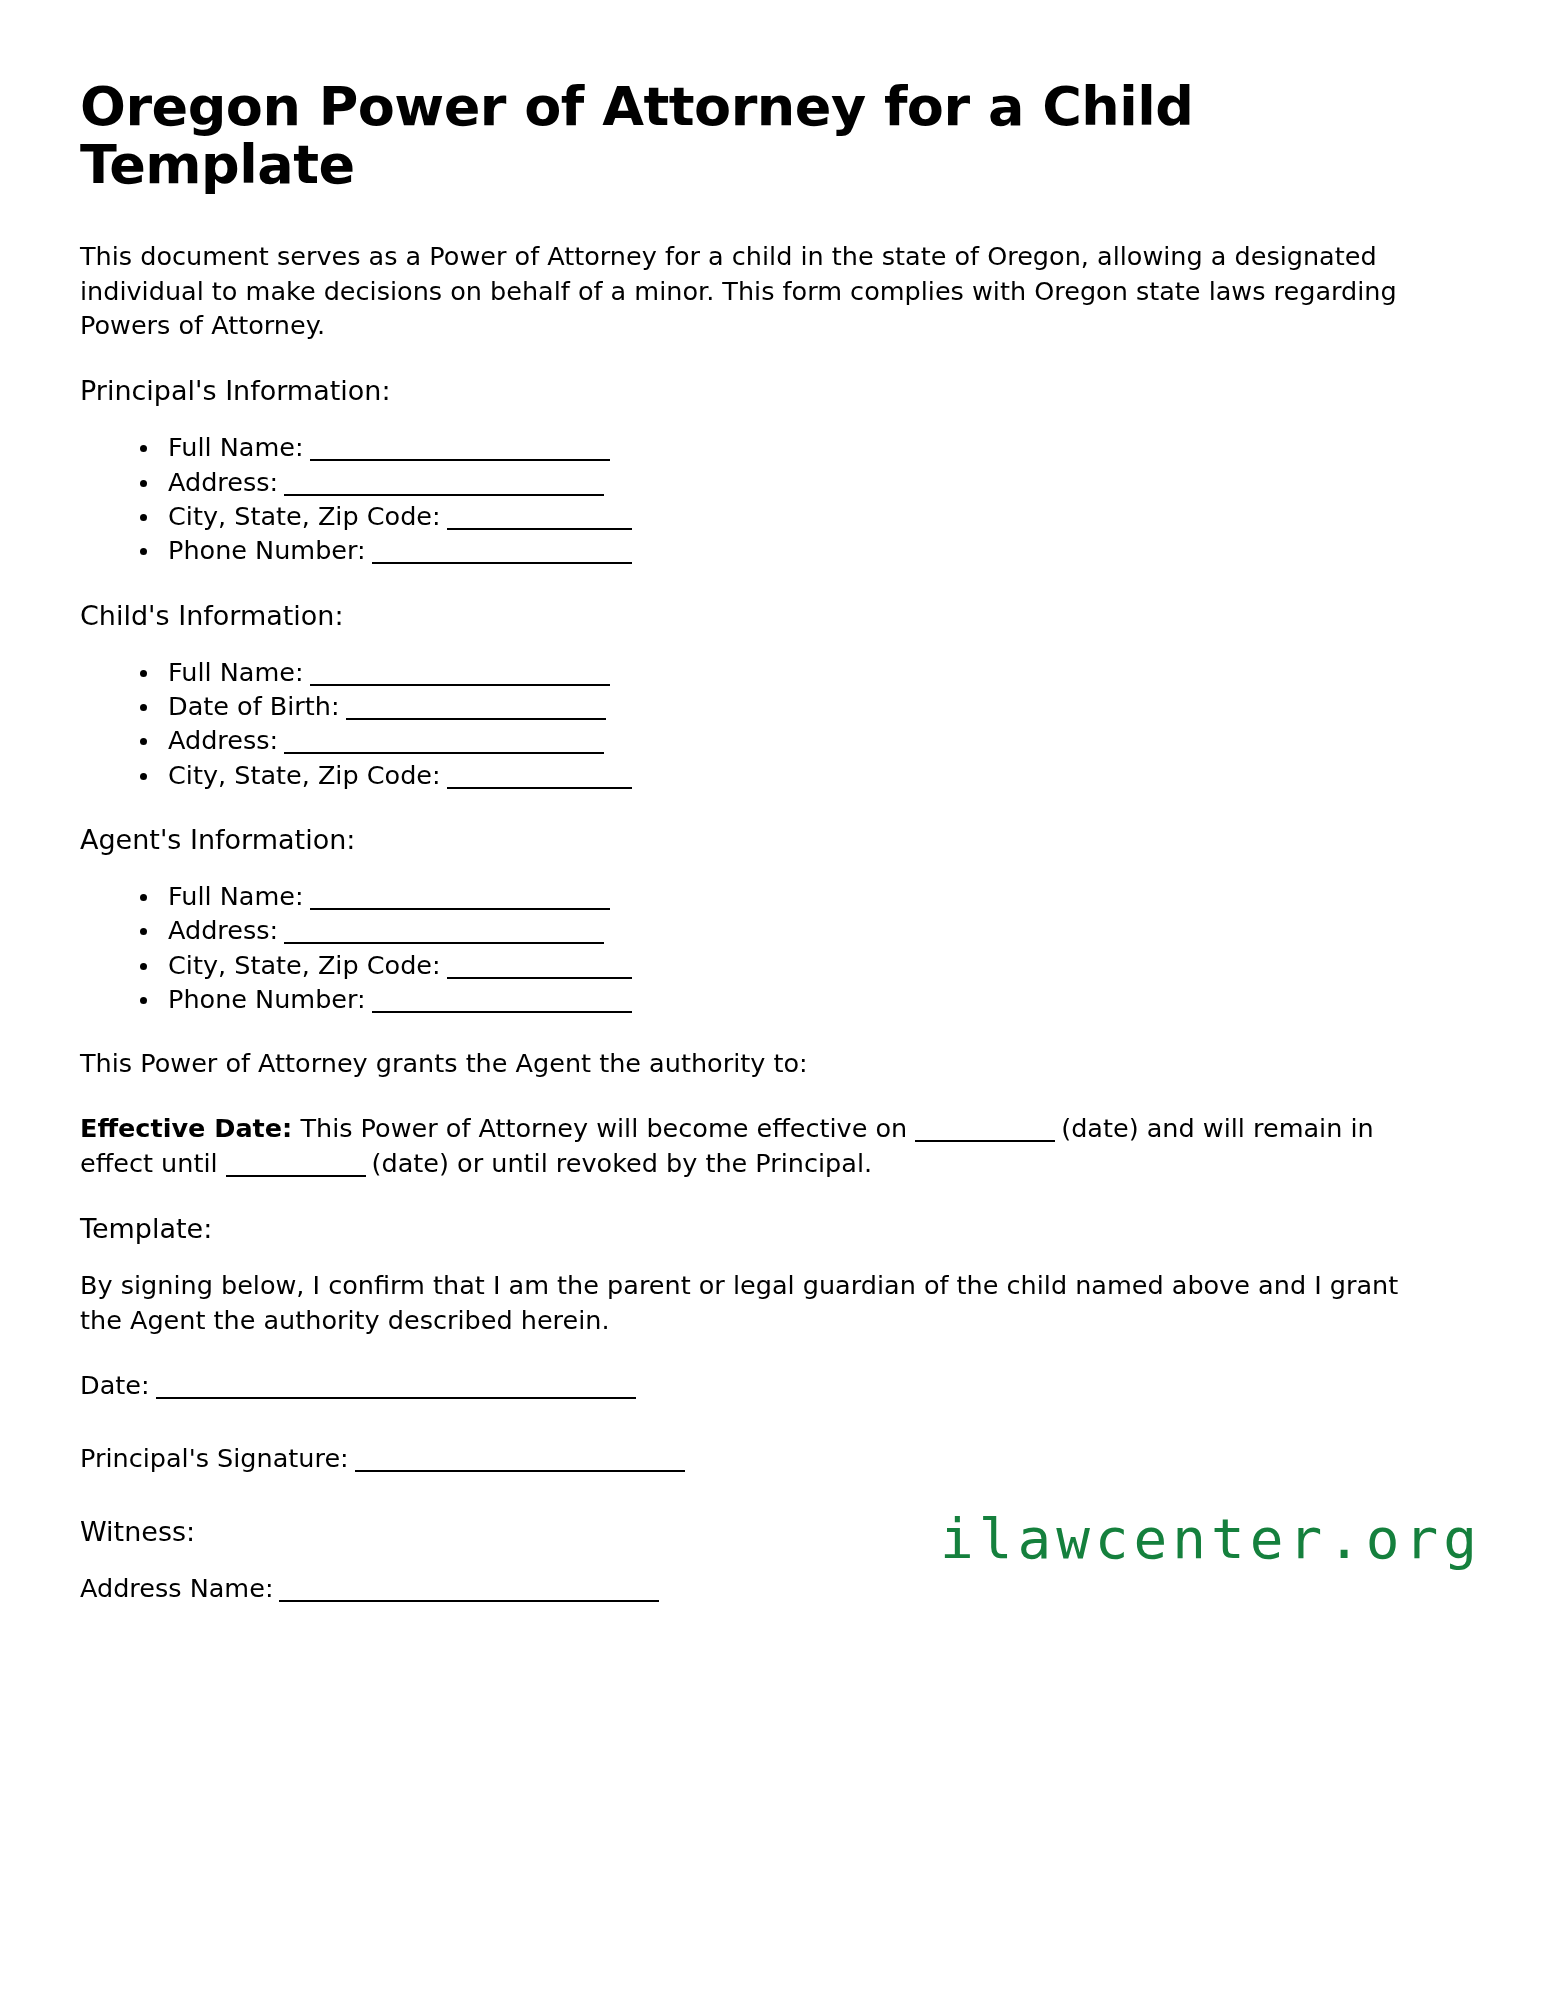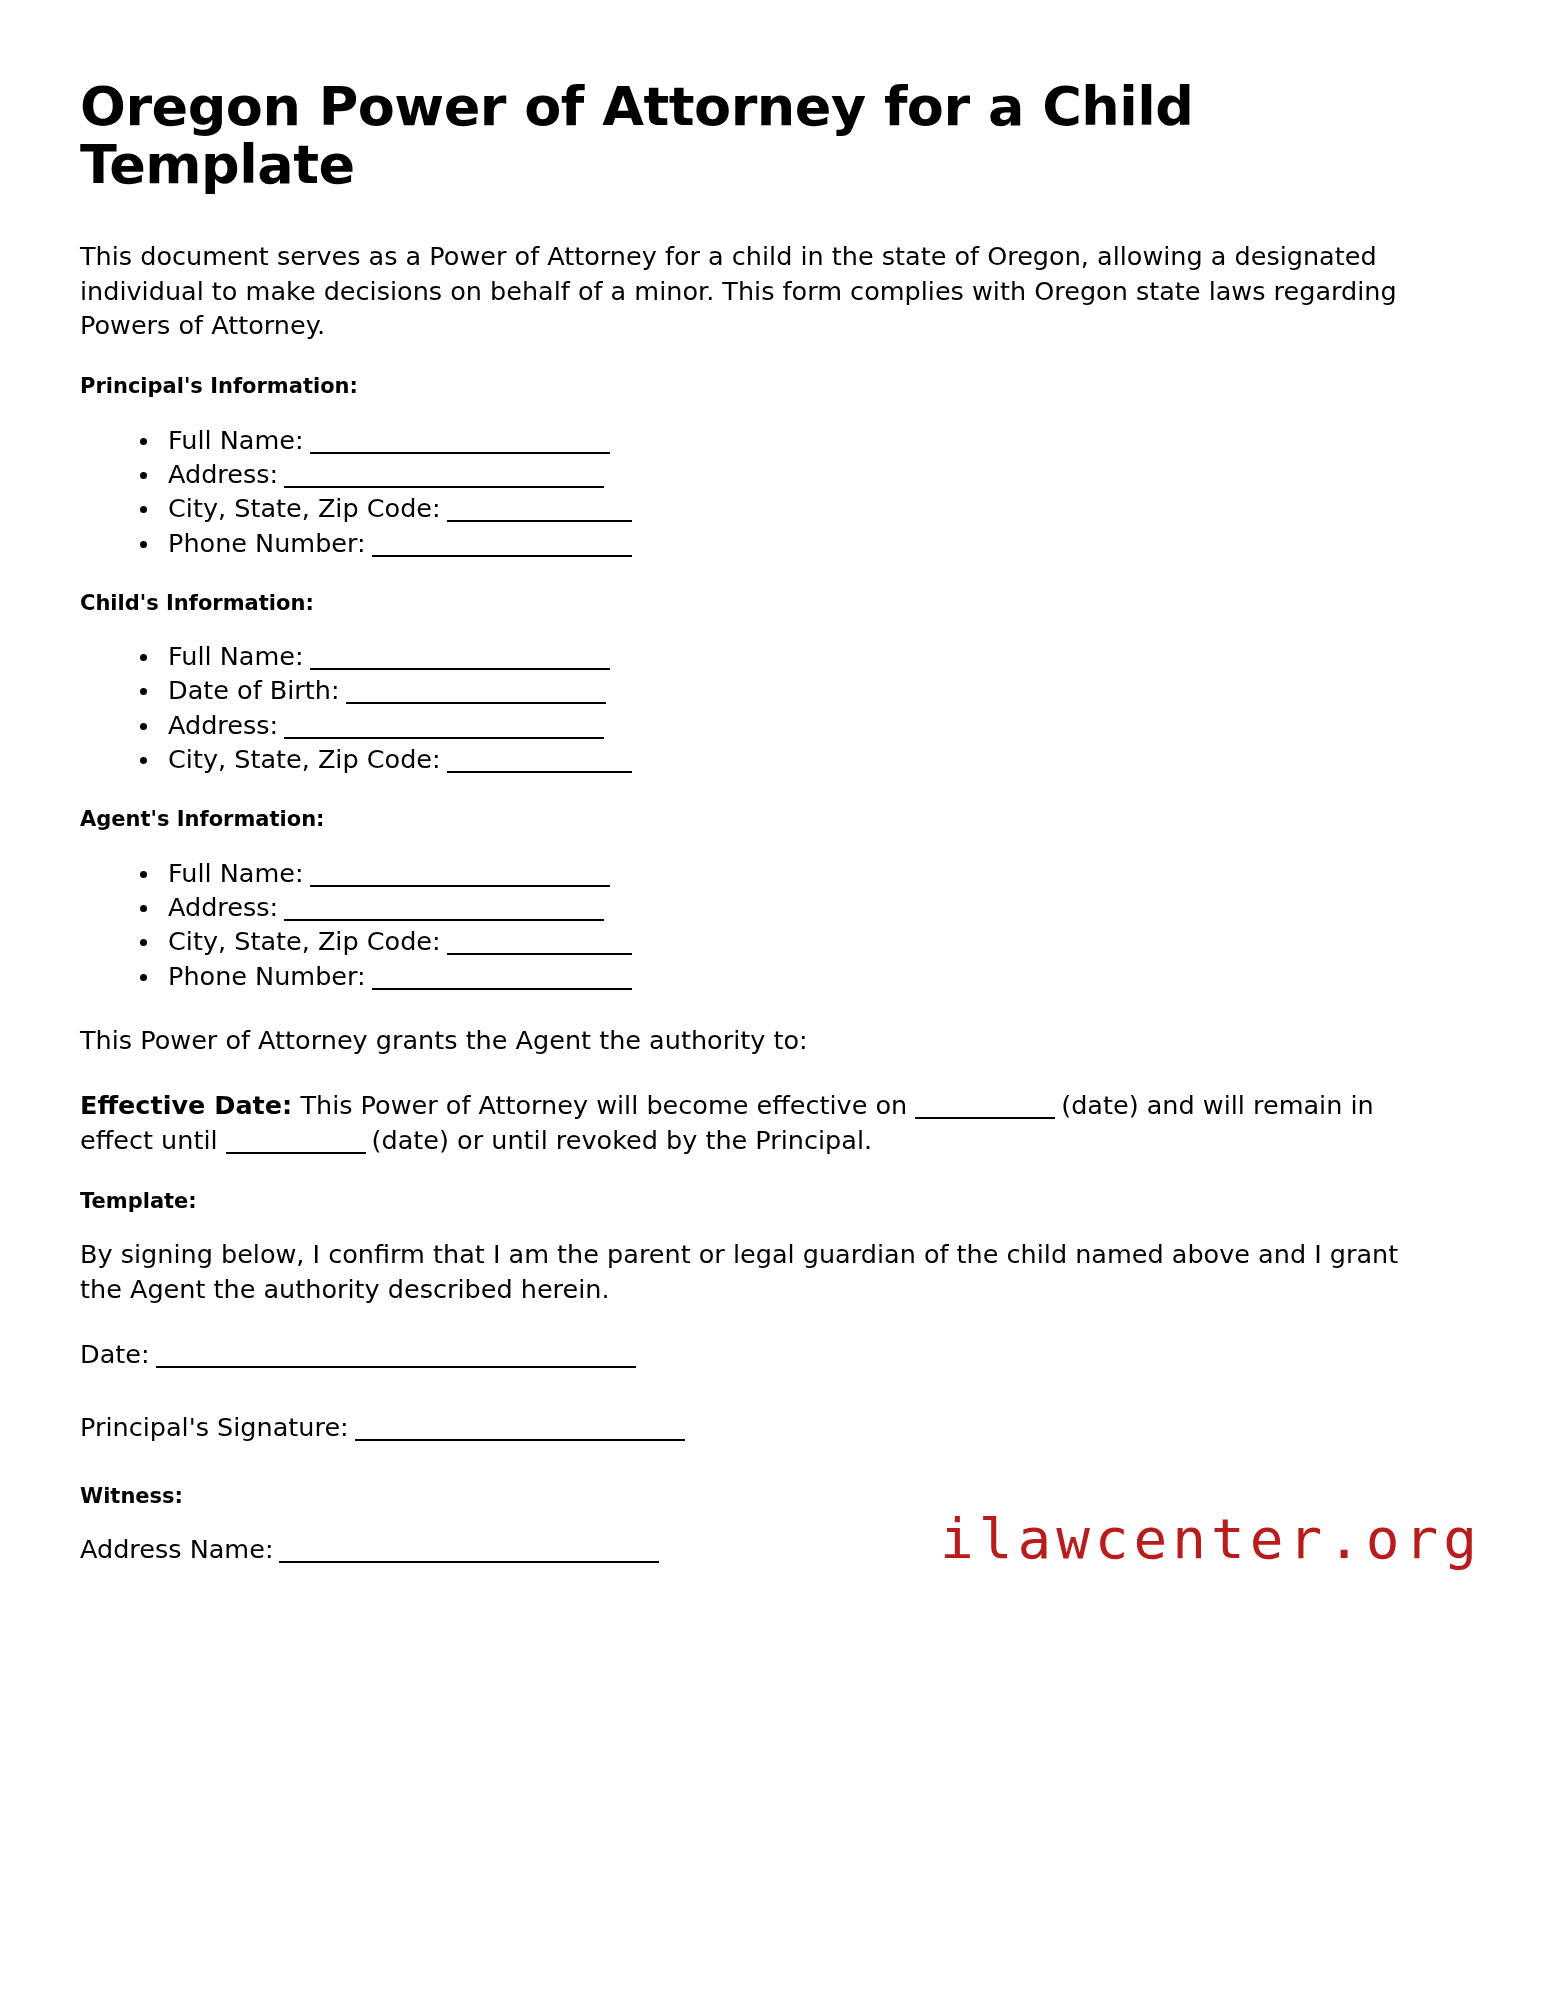--- a/index.html
+++ b/index.html
@@ -35,22 +35,22 @@
   }
 
   p.para {
     font-size: 25.5px;
     line-height: 1.37;
     margin: 0 0 30px 0;
     max-width: 1360px;
   }
 
   h2.section-head {
-    font-size: 21px;
-    font-weight: bold;
+    font-size: 27px;
+    font-weight: normal;
     line-height: 1.3;
     margin: 0 0 22px 0;
   }
 
   ul.field-list,
   ol.auth-list {
     margin: 0 0 30px 0;
     padding-left: 62px;
   }
   ul.field-list { list-style: none; padding-left: 48px; }
@@ -110,21 +110,21 @@
   }
   p.tight { margin-bottom: 30px; }
 
   .footer-brand {
     position: absolute;
     right: 72px;
     bottom: 12px;
     font-family: "DejaVu Sans Mono", monospace;
     font-size: 56px;
     letter-spacing: 5px;
-    color: #b91c1c;
+    color: #15803d;
     white-space: nowrap;
   }
 </style>
 </head>
 <body>
 
 <div class="page">
 
   <h1 class="doc-title">Oregon Power of Attorney for a Child Template</h1>
 

